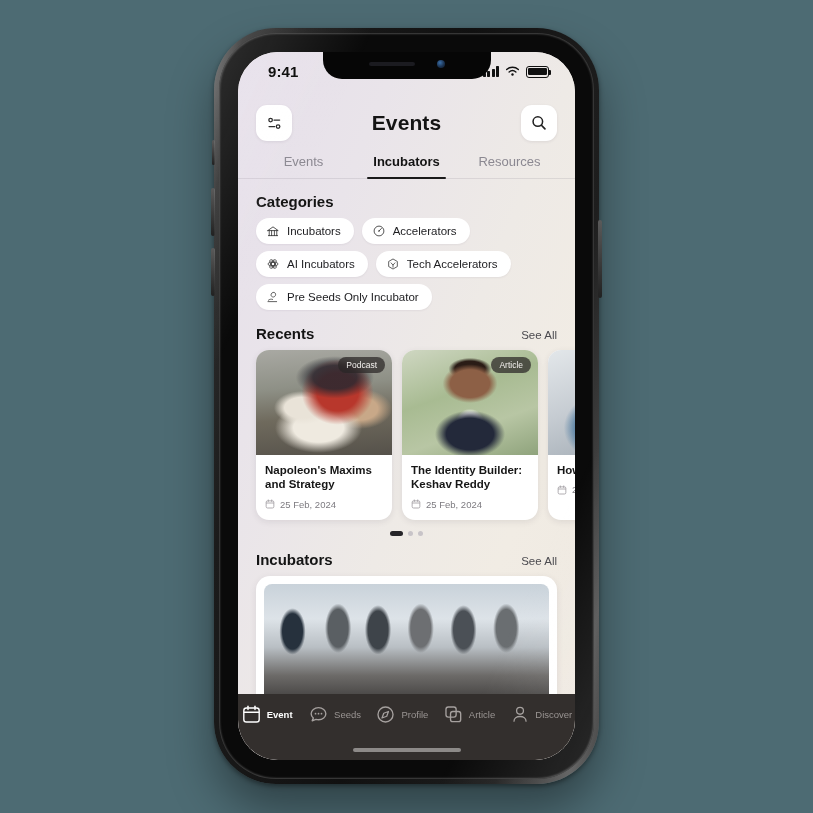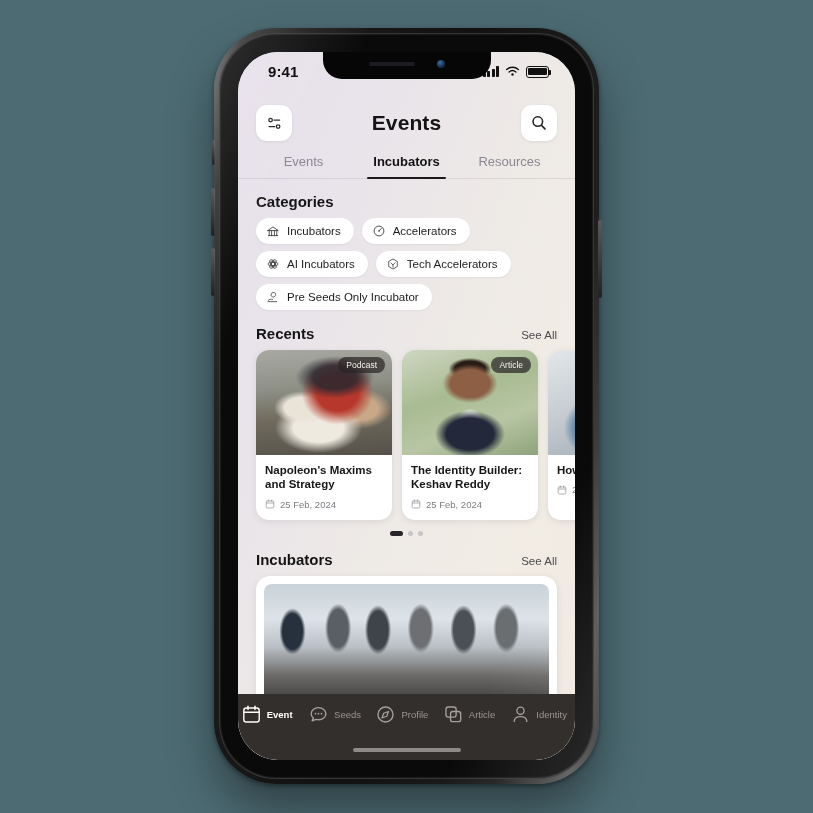--- a/index.html
+++ b/index.html
@@ -442,21 +442,21 @@
             <rect x="8.6" y="8.6" width="11.6" height="11.6" rx="2.6" stroke="#a5a09e" stroke-width="1.55" fill="none"></rect>
           </svg>
           <span class="nav-label">Article</span>
         </div>
 
         <div class="nav-item">
           <svg width="21" height="21" viewBox="0 0 24 24">
             <circle cx="12" cy="7.6" r="4.1" stroke="#a5a09e" stroke-width="1.55" fill="none"></circle>
             <path d="M4.8 20c0-3.5 3.2-5.6 7.2-5.6s7.2 2.1 7.2 5.6" stroke="#a5a09e" stroke-width="1.55" fill="none" stroke-linecap="round"></path>
           </svg>
-          <span class="nav-label">Identity</span>
+          <span class="nav-label">Discover</span>
         </div>
 
         <div id="home-indicator"></div>
       </div>
 
     </div>
   </div>
   <div id="shell-sheen"></div>
 </div>
 

